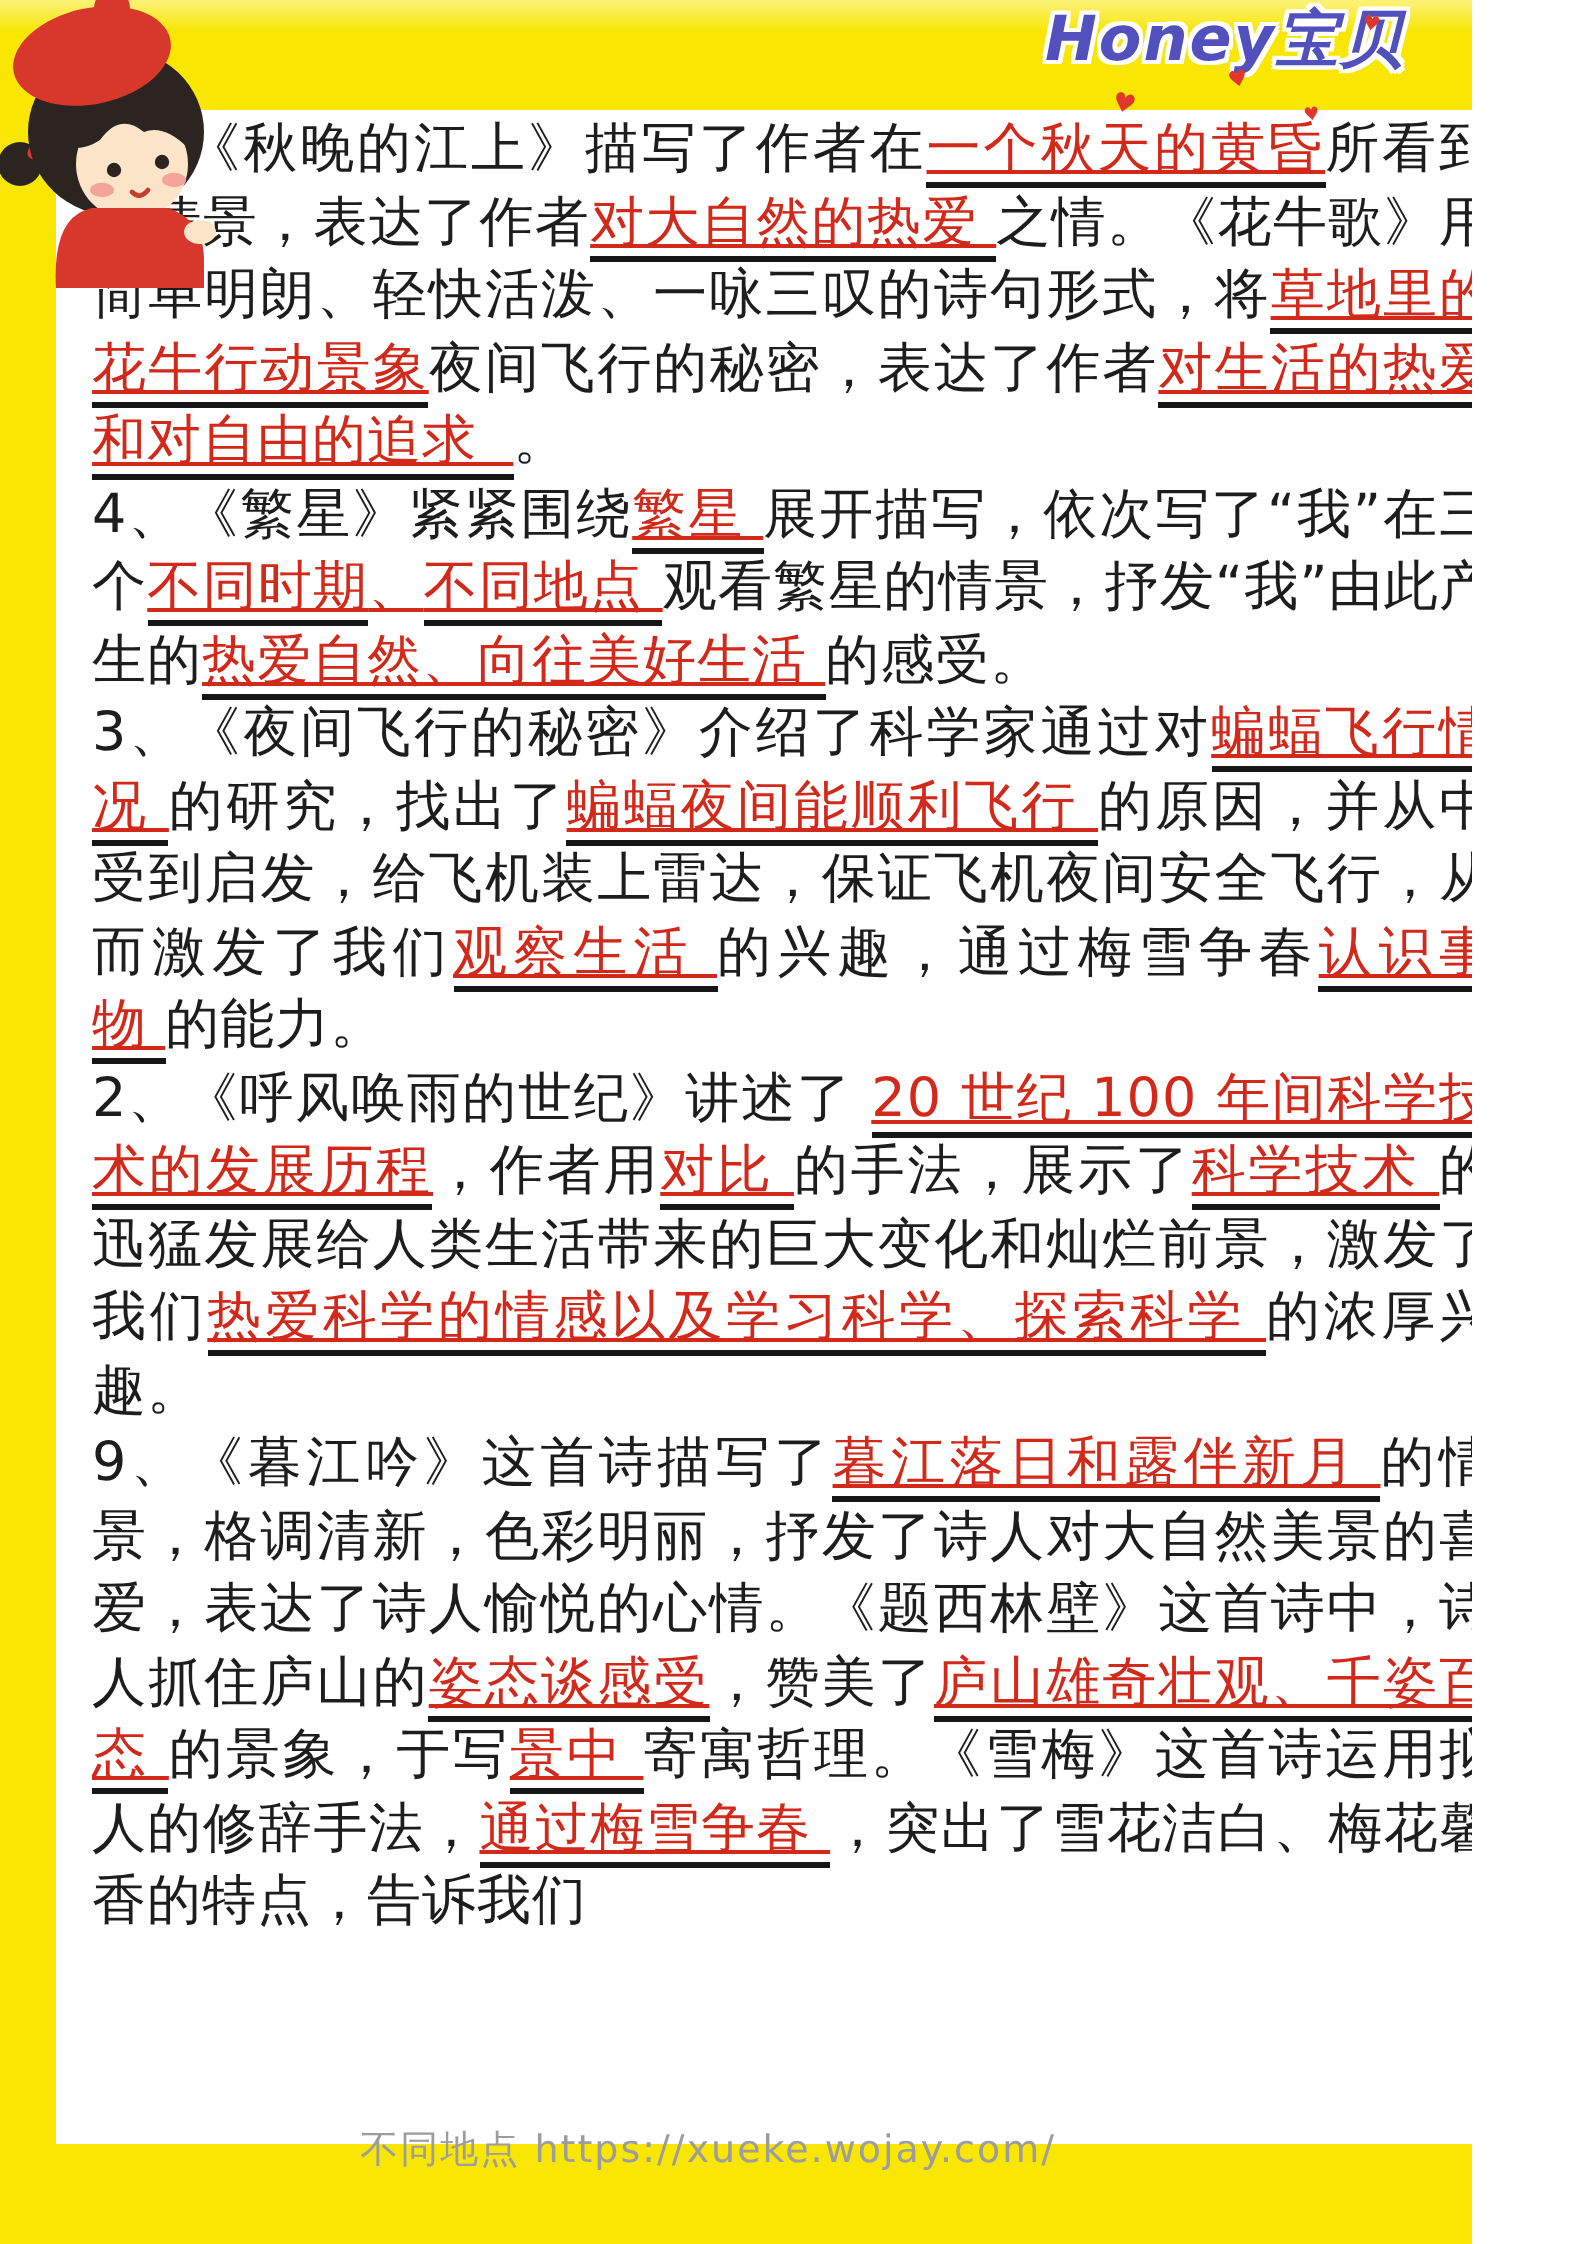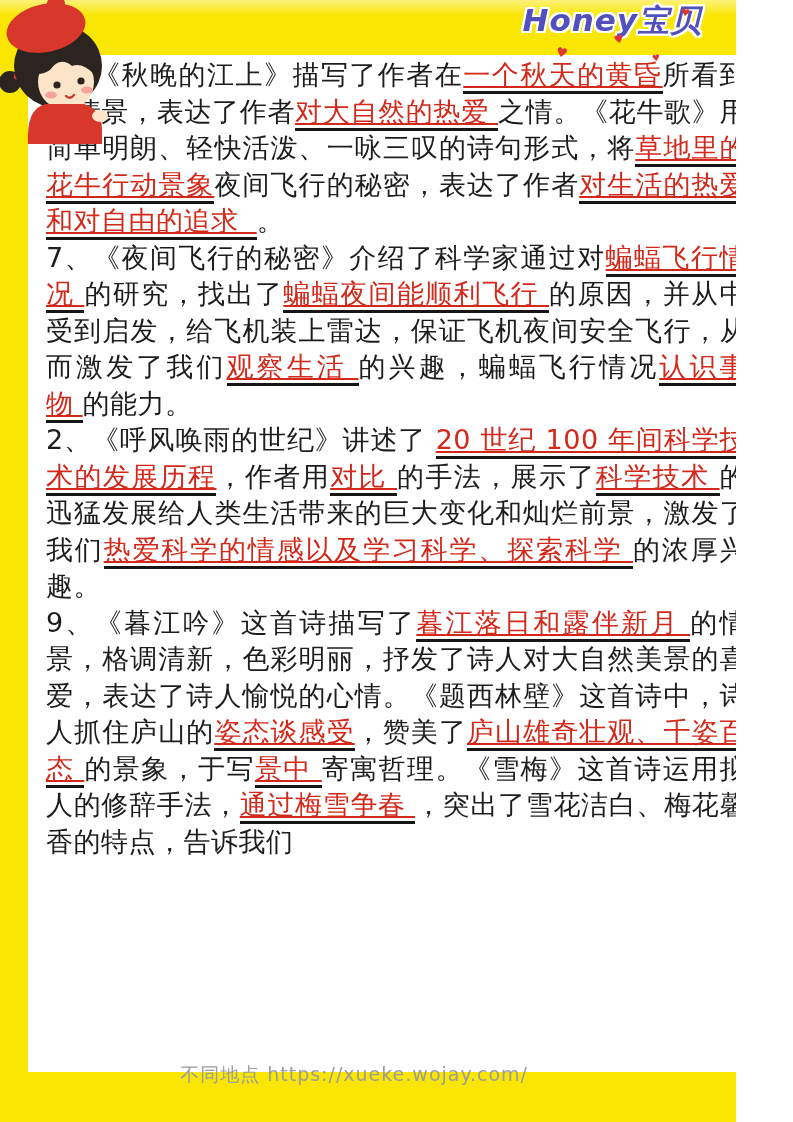--- a/index.html
+++ b/index.html
@@ -105,18 +105,19 @@
     <path d="M34,148 Q32,112 52,108 L90,108 Q108,114 108,134 L108,148 Z" fill="#D8372B"></path>
 
     <path d="M60,116 Q86,108 104,116 L104,126 Q82,120 62,128 Z" fill="#D8372B"></path>
     <ellipse cx="106" cy="120" rx="8" ry="6" fill="#FCE4C8"></ellipse>
   </svg>
 
   <div class="watermark">不同地点 https://xueke.wojay.com/</div>
 
   <div class="content">
       <p class="para"><span class="txt">3、《秋晚的江上》描写了作者在</span><span class="ans">一个秋天的黄昏</span><span class="txt">所看到的情景，表达了作者</span><span class="ans">对大自然的热爱&nbsp;</span><span class="txt">之情。《花牛歌》用简单明朗、轻快活泼、一咏三叹的诗句形式，将</span><span class="ans">草地里的花牛行动景象</span><span class="txt">夜间飞行的秘密，表达了作者</span><span class="ans">对生活的热爱和对自由的追求&nbsp;&nbsp;</span><span class="txt">。</span></p>
-      <p class="para"><span class="txt">7、《夜间飞行的秘密》介绍了科学家通过对</span><span class="ans">蝙蝠飞行情况&nbsp;</span><span class="txt">的研究，找出了</span><span class="ans">蝙蝠夜间能顺利飞行&nbsp;</span><span class="txt">的原因，并从中受到启发，给飞机装上雷达，保证飞机夜间安全飞行，从而激发了我们</span><span class="ans">观察生活&nbsp;</span><span class="txt">的兴趣，蝙蝠飞行情况</span><span class="ans">认识事物&nbsp;</span><span class="txt">的能力。</span></p>
+      <p class="para"><span class="txt">4、《繁星》紧紧围绕</span><span class="ans">繁星&nbsp;</span><span class="txt">展开描写，依次写了“我”在三个</span><span class="ans">不同时期</span><span class="ans nou">、</span><span class="ans">不同地点&nbsp;</span><span class="txt">观看繁星的情景，抒发“我”由此产生的</span><span class="ans">热爱自然、向往美好生活&nbsp;</span><span class="txt">的感受。</span></p>
+      <p class="para"><span class="txt">3、《夜间飞行的秘密》介绍了科学家通过对</span><span class="ans">蝙蝠飞行情况&nbsp;</span><span class="txt">的研究，找出了</span><span class="ans">蝙蝠夜间能顺利飞行&nbsp;</span><span class="txt">的原因，并从中受到启发，给飞机装上雷达，保证飞机夜间安全飞行，从而激发了我们</span><span class="ans">观察生活&nbsp;</span><span class="txt">的兴趣，通过梅雪争春</span><span class="ans">认识事物&nbsp;</span><span class="txt">的能力。</span></p>
       <p class="para"><span class="txt">2、《呼风唤雨的世纪》讲述了 </span><span class="ans">20 世纪 100 年间科学技术的发展历程</span><span class="txt">，作者用</span><span class="ans">对比&nbsp;</span><span class="txt">的手法，展示了</span><span class="ans">科学技术&nbsp;</span><span class="txt">的迅猛发展给人类生活带来的巨大变化和灿烂前景，激发了我们</span><span class="ans">热爱科学的情感以及学习科学、探索科学&nbsp;</span><span class="txt">的浓厚兴趣。</span></p>
       <p class="para"><span class="txt">9、《暮江吟》这首诗描写了</span><span class="ans">暮江落日和露伴新月&nbsp;</span><span class="txt">的情景，格调清新，色彩明丽，抒发了诗人对大自然美景的喜爱，表达了诗人愉悦的心情。《题西林壁》这首诗中，诗人抓住庐山的</span><span class="ans">姿态谈感受</span><span class="txt">，赞美了</span><span class="ans">庐山雄奇壮观、千姿百态&nbsp;</span><span class="txt">的景象，于写</span><span class="ans">景中&nbsp;</span><span class="txt">寄寓哲理。《雪梅》这首诗运用拟人的修辞手法，</span><span class="ans">通过梅雪争春&nbsp;</span><span class="txt">，突出了雪花洁白、梅花馨香的特点，告诉我们</span></p>
     </div>
 
 </div>
 
 </body></html>

